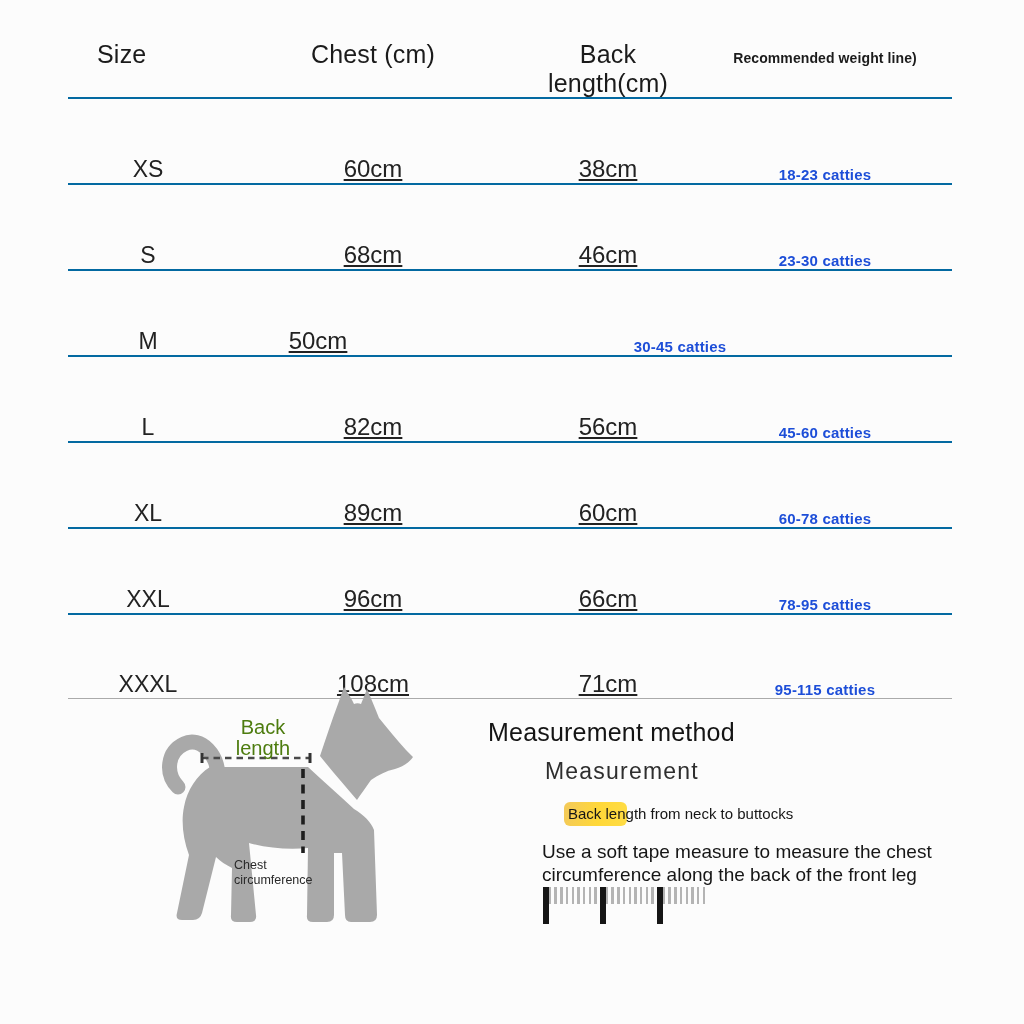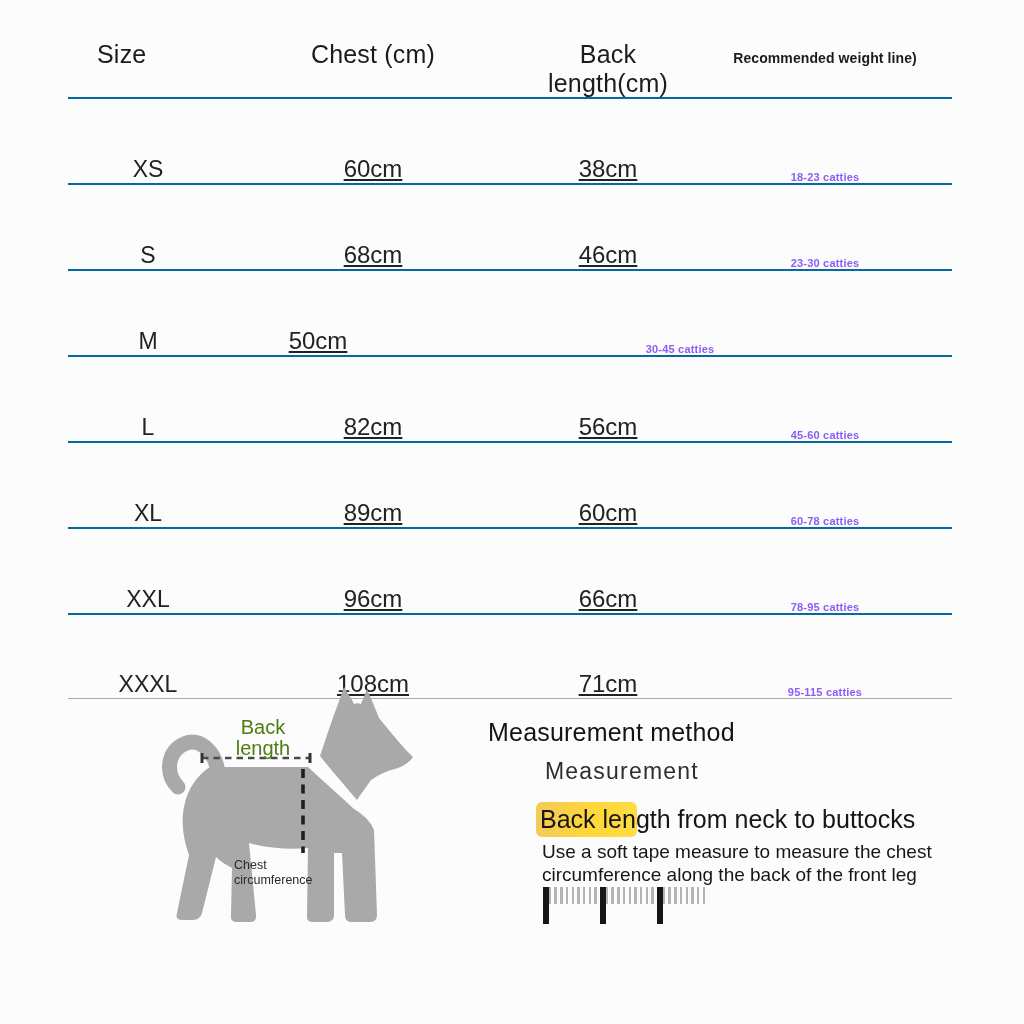--- a/index.html
+++ b/index.html
@@ -19,39 +19,39 @@
   .tr { display: flex; align-items: flex-end; height: 86px; border-top: 2px solid #0369a1; }
   .tr:last-child { border-bottom: 1px solid #aaaaaa; }
   .c1 { width: 160px; text-align: center; }
   .c2 { width: 290px; text-align: center; }
   .c3 { width: 180px; text-align: center; }
   .c4 { flex: 1; text-align: center; }
   .thead .c1 { text-align: left; padding-left: 29px; }
   .thead .c4 { font-size: 14px; font-weight: bold; letter-spacing: 0.1px; }
   .tr .c1 { font-size: 23px; color: #222; }
   .tr .c2, .tr .c3 { font-size: 24px; color: #222; text-decoration: underline; }
-  .tr .c4 { font-size: 11px; color: #8b5cf6; font-weight: bold; letter-spacing: 0.2px; }
+  .tr .c4 { font-size: 15px; color: #1d4ed8; font-weight: bold; letter-spacing: 0.2px; }
 
   
   .dog-wrap { position: absolute; left: 160px; top: 670px; width: 320px; height: 290px; }
   .dog-svg { position: absolute; left: 0; top: 0; }
   .back-length-label {
     position: absolute; left: 38px; top: 47px; width: 130px;
     text-align: center; font-size: 20px; line-height: 21px;
     white-space: pre-line; color: #4d7c0f;
   }
   .chest-label {
     position: absolute; left: 74px; top: 188px;
     font-size: 12.5px; line-height: 15px; white-space: pre-line; color: #2a2a2a;
   }
 
   
   .mm-title { position: absolute; left: 488px; top: 718px; font-size: 25px; color: #141414; letter-spacing: 0.2px; }
   .mm-subtitle { position: absolute; left: 545px; top: 758px; font-size: 23px; color: #2e2e2e; letter-spacing: 1.2px; }
-  .mm-highlight-line { position: absolute; left: 540px; top: 805px; font-size: 25px; color: #161616; }
+  .mm-highlight-line { position: absolute; left: 568px; top: 805px; font-size: 15px; color: #161616; }
   .hl {
     background: linear-gradient(100deg, #f3c95a 0%, #ffd838 55%, #ffdc45 100%);
     border-radius: 6px;
     padding: 3px 1px 4px 4px;
     margin: -3px -1px -4px -4px;
   }
   .mm-paragraph {
     position: absolute; left: 542px; top: 841px; width: 412px;
     font-size: 19px; line-height: 22.5px; color: #161616;
   }

